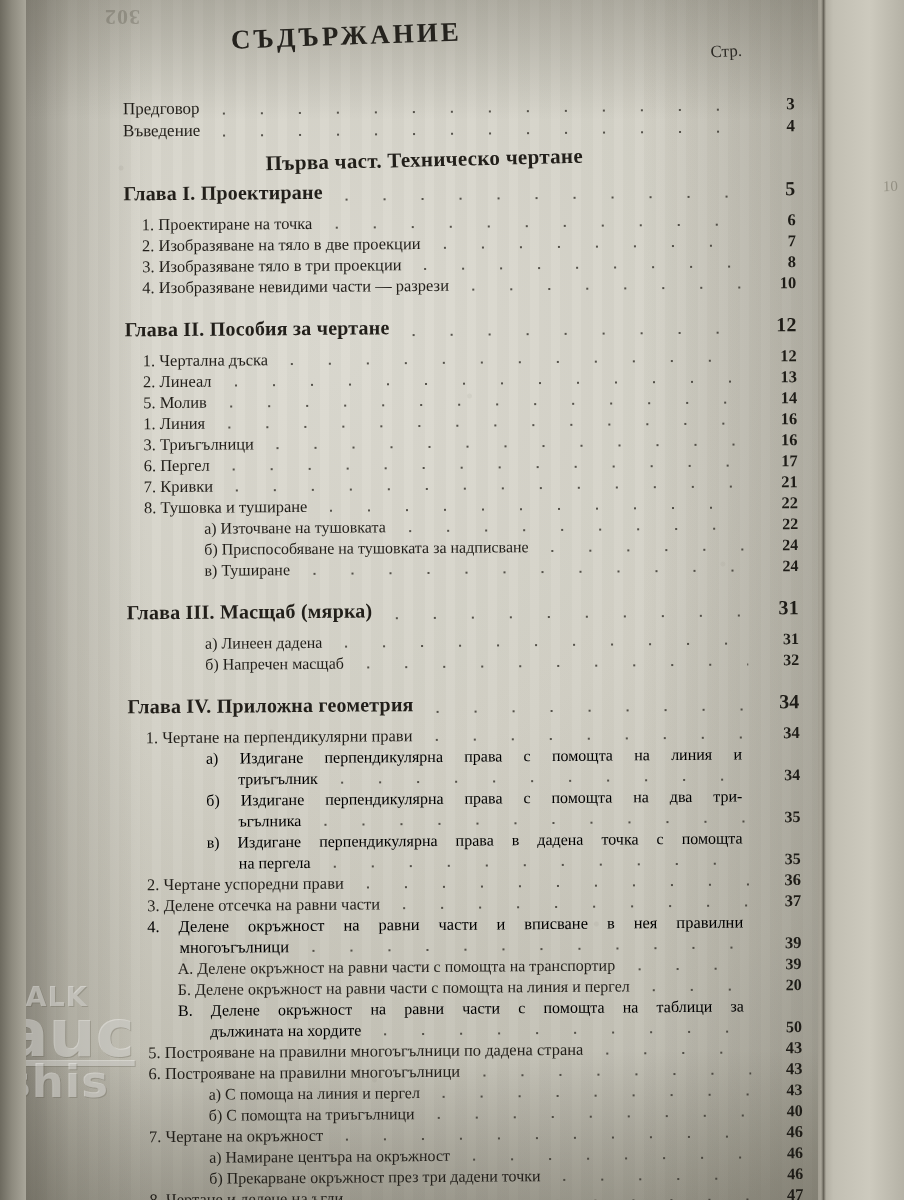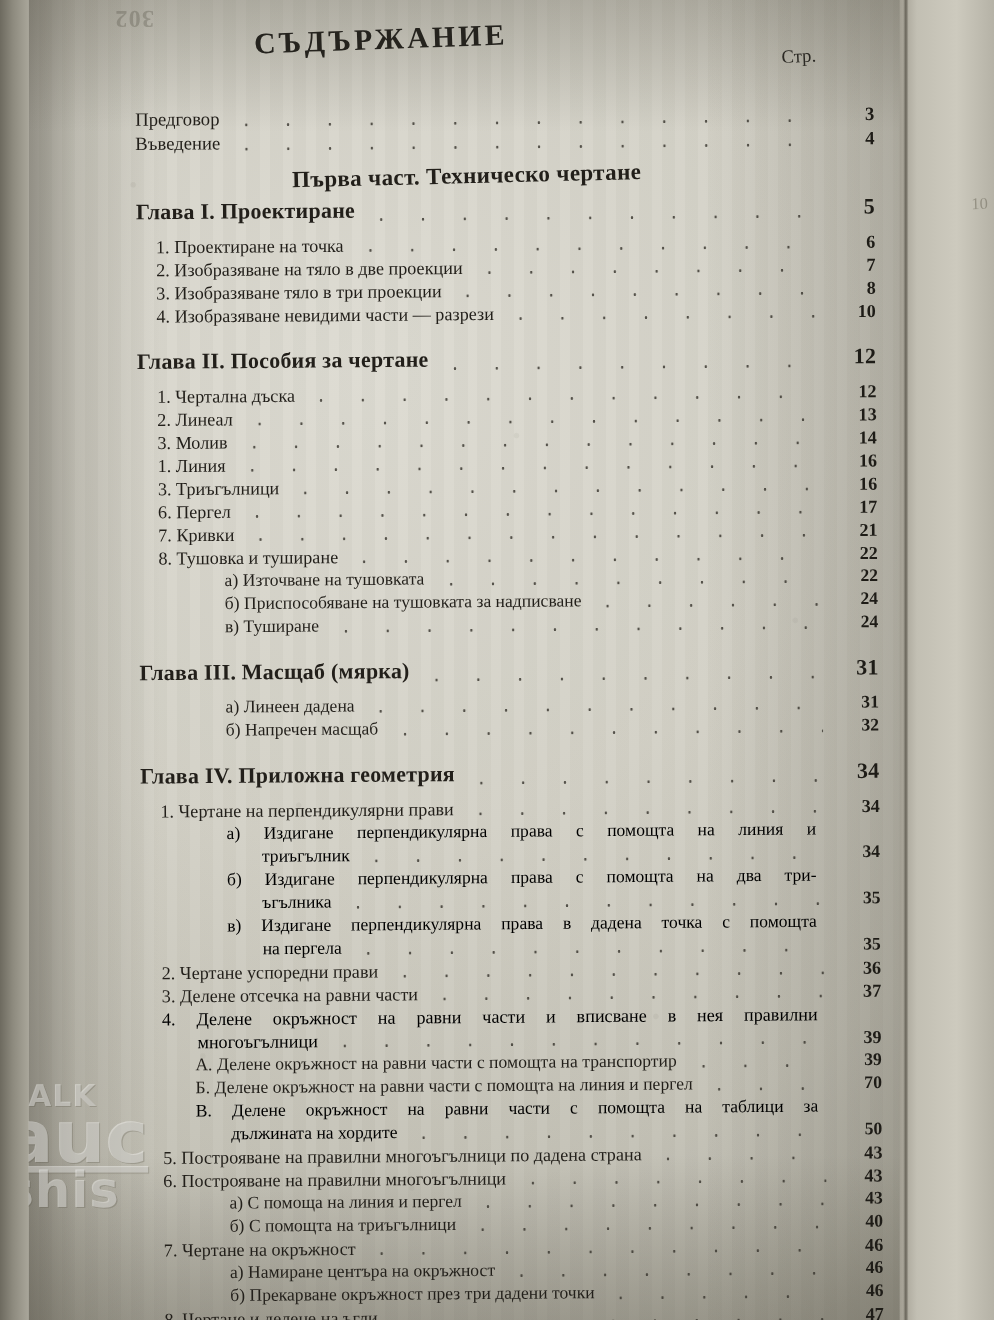--- a/index.html
+++ b/index.html
@@ -241,21 +241,21 @@
         <span class="label">1. Чертална дъска</span>
         <span class="leader"></span>
         <span class="pg">12</span>
       </div>
       <div class="row r-num">
         <span class="label">2. Линеал</span>
         <span class="leader"></span>
         <span class="pg">13</span>
       </div>
       <div class="row r-num">
-        <span class="label">3. Молив</span>
+        <span class="label">5. Молив</span>
         <span class="leader"></span>
         <span class="pg">14</span>
       </div>
       <div class="row r-num">
         <span class="label">1. Линия</span>
         <span class="leader"></span>
         <span class="pg">16</span>
       </div>
       <div class="row r-num">
         <span class="label">3. Триъгълници</span>
@@ -372,21 +372,21 @@
         </div>
       </div>
       <div class="row r-caps">
         <span class="label">А. Делене окръжност на равни части с помощта на транспортир</span>
         <span class="leader"></span>
         <span class="pg">39</span>
       </div>
       <div class="row r-caps">
         <span class="label">Б. Делене окръжност на равни части с помощта на линия и пергел</span>
         <span class="leader"></span>
-        <span class="pg">70</span>
+        <span class="pg">20</span>
       </div>
       <div class="wrap r-caps">
         <div class="l1">
           <span class="t">В. Делене окръжност на равни части с помощта на таблици за</span>
         </div>
         <div class="l2">
           <span class="t ind-1">дължината на хордите</span>
           <span class="leader"></span>
           <span class="pg">50</span>
         </div>

